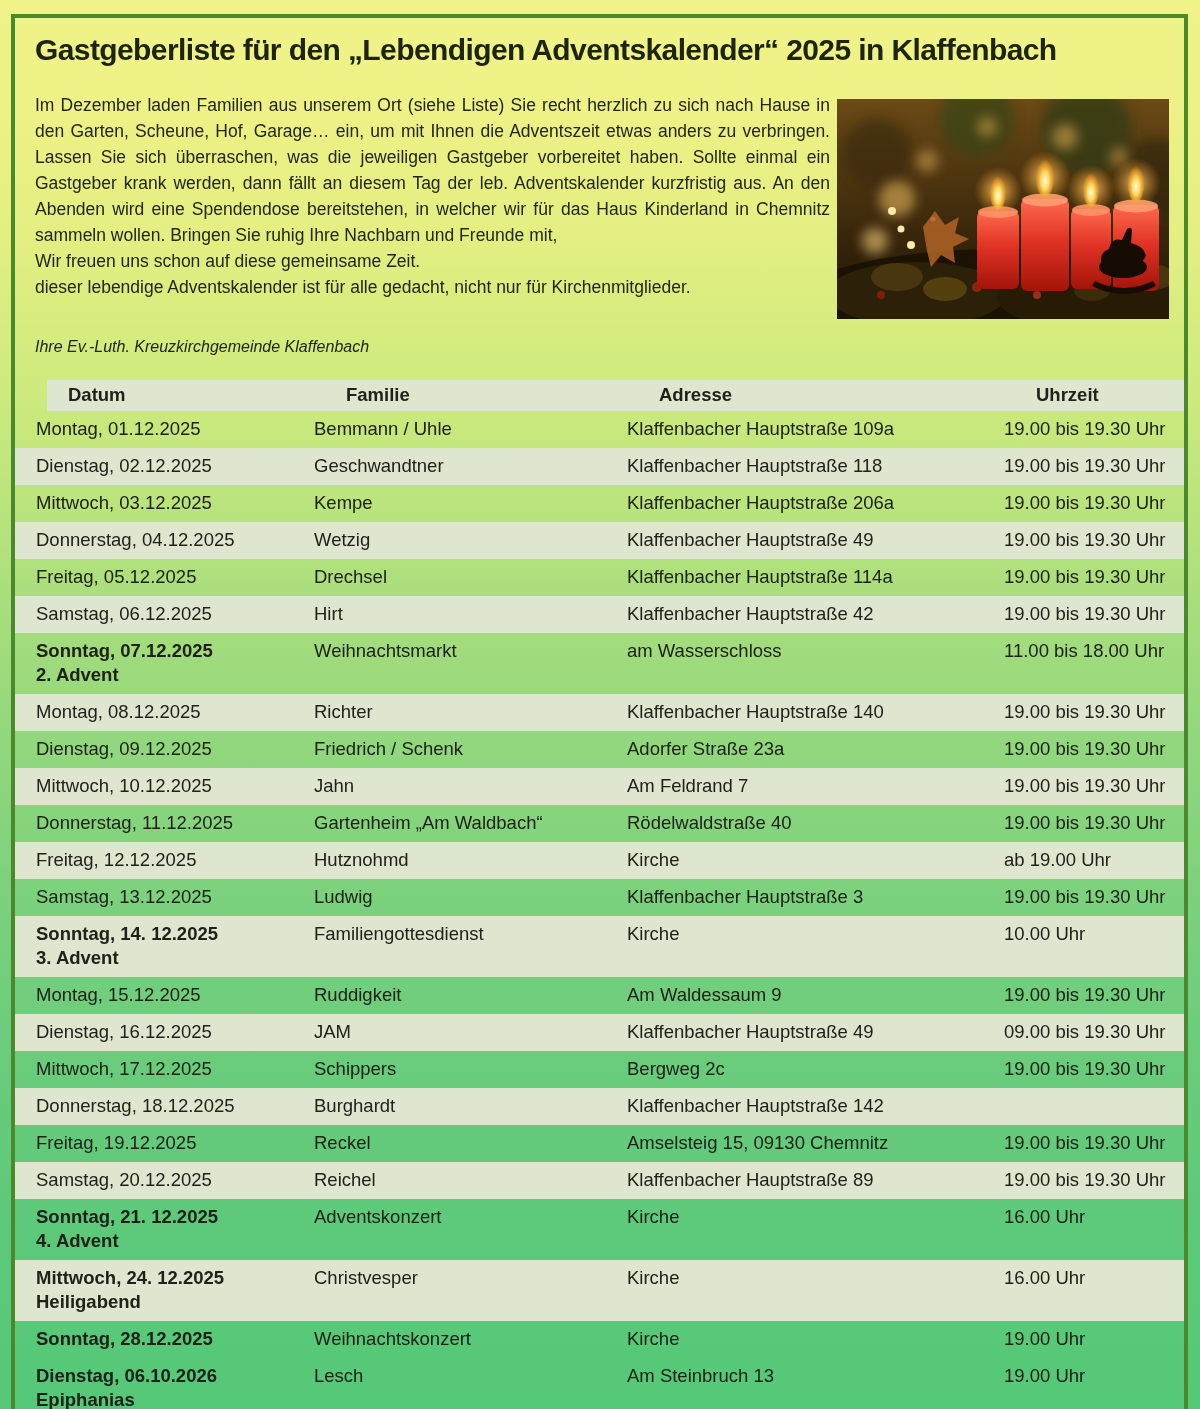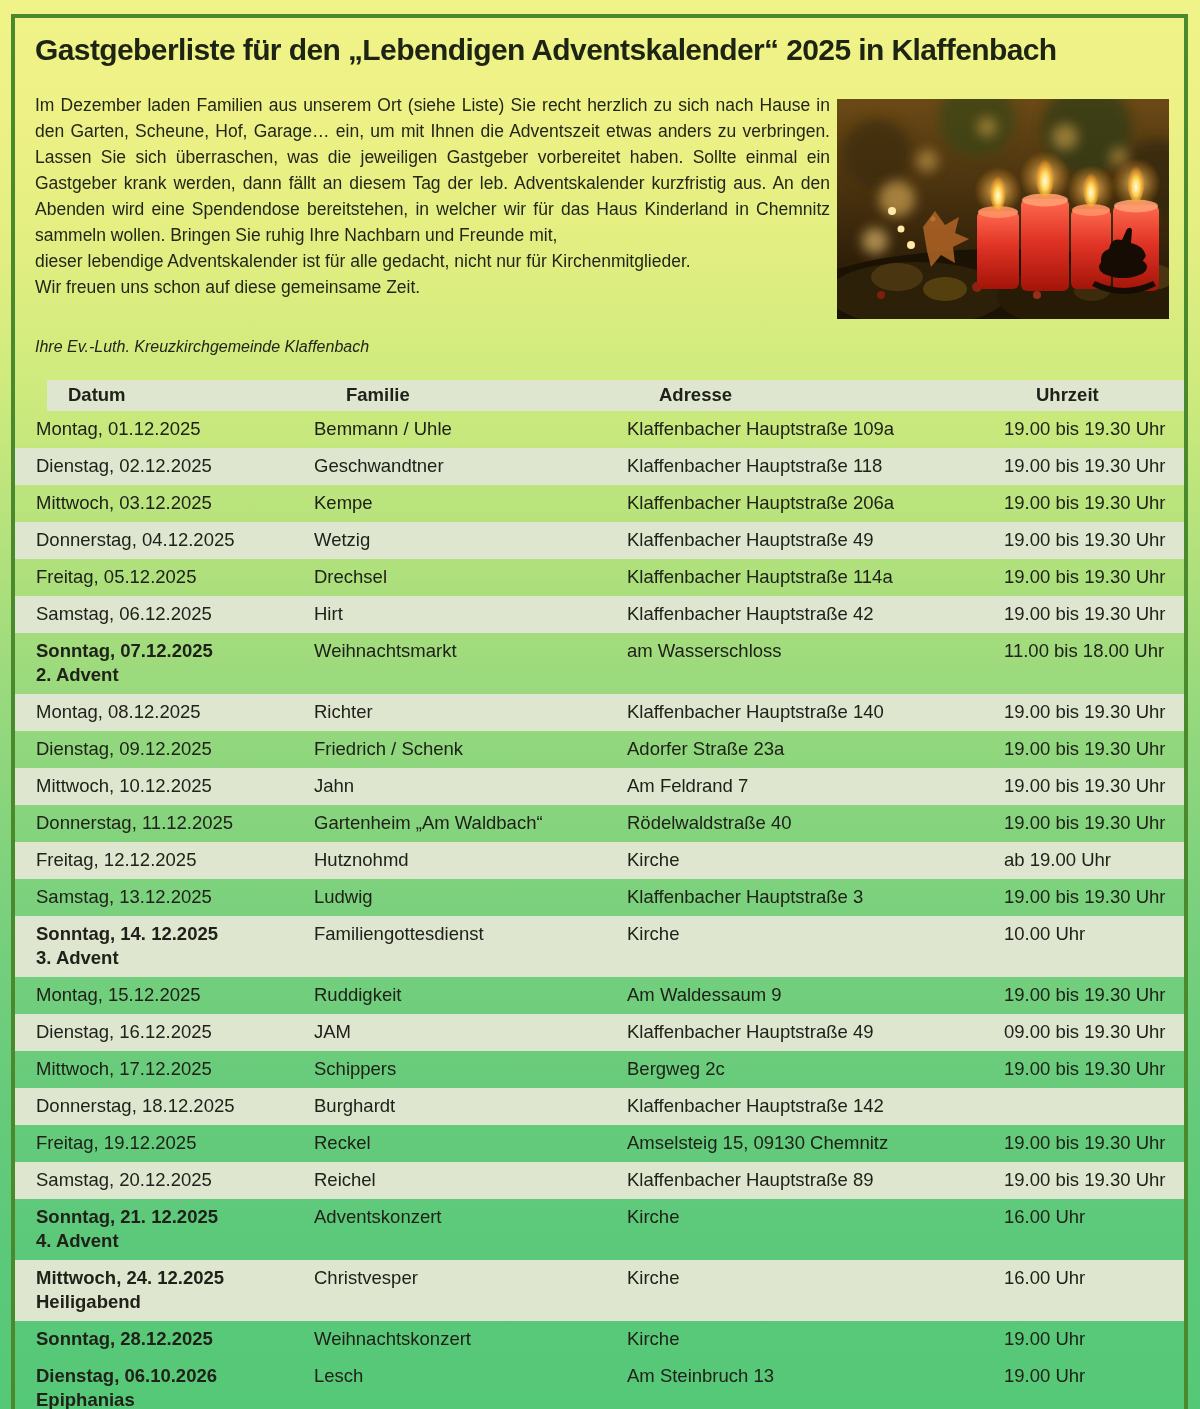--- a/index.html
+++ b/index.html
@@ -43,22 +43,22 @@
 <body>
 
 <div class="page">
   <div class="frame"></div>
 
   <h1 class="title">Gastgeberliste für den „Lebendigen Adventskalender“ 2025 in Klaffenbach</h1>
 
   <div class="intro-row">
     <div class="intro-text">
       <p>Im Dezember laden Familien aus unserem Ort (siehe Liste) Sie recht herzlich zu sich nach Hause in den Garten, Scheune, Hof, Garage… ein, um mit Ihnen die Adventszeit etwas anders zu verbringen. Lassen Sie sich überraschen, was die jeweiligen Gastgeber vorbereitet haben. Sollte einmal ein Gastgeber krank werden, dann fällt an diesem Tag der leb. Adventskalender kurzfristig aus. An den Abenden wird eine Spendendose bereitstehen, in welcher wir für das Haus Kinderland in Chemnitz sammeln wollen. Bringen Sie ruhig Ihre Nachbarn und Freunde mit,</p>
+      <p>Wir freuen uns schon auf diese gemeinsame Zeit.</p>
       <p>dieser lebendige Adventskalender ist für alle gedacht, nicht nur für Kirchenmitglieder.</p>
-      <p>Wir freuen uns schon auf diese gemeinsame Zeit.</p>
     </div>
 
     <div class="photo-box">
       <svg width="332" height="220" viewBox="0 0 332 220" xmlns="http://www.w3.org/2000/svg">
         <defs>
           <linearGradient id="bgGrad" x1="0" y1="0" x2="0" y2="1">
             <stop offset="0" stop-color="#6b4a16"></stop>
             <stop offset="0.45" stop-color="#46300e"></stop>
             <stop offset="1" stop-color="#1c1104"></stop>
           </linearGradient>

